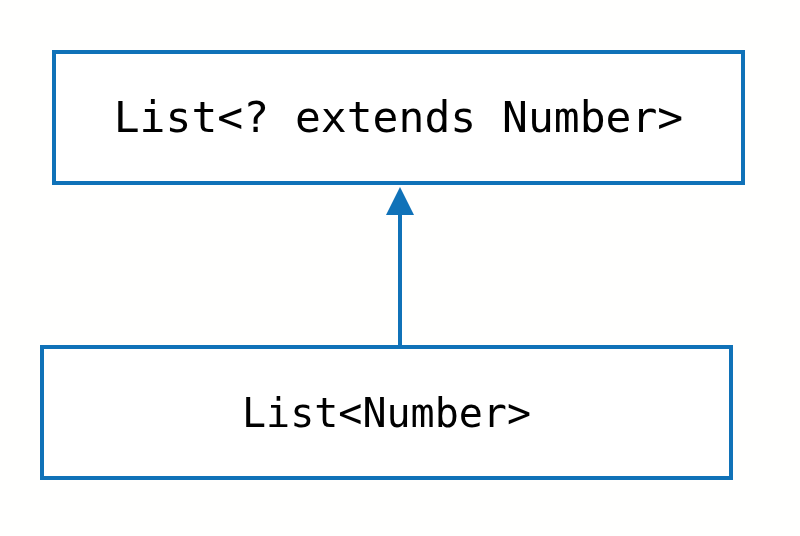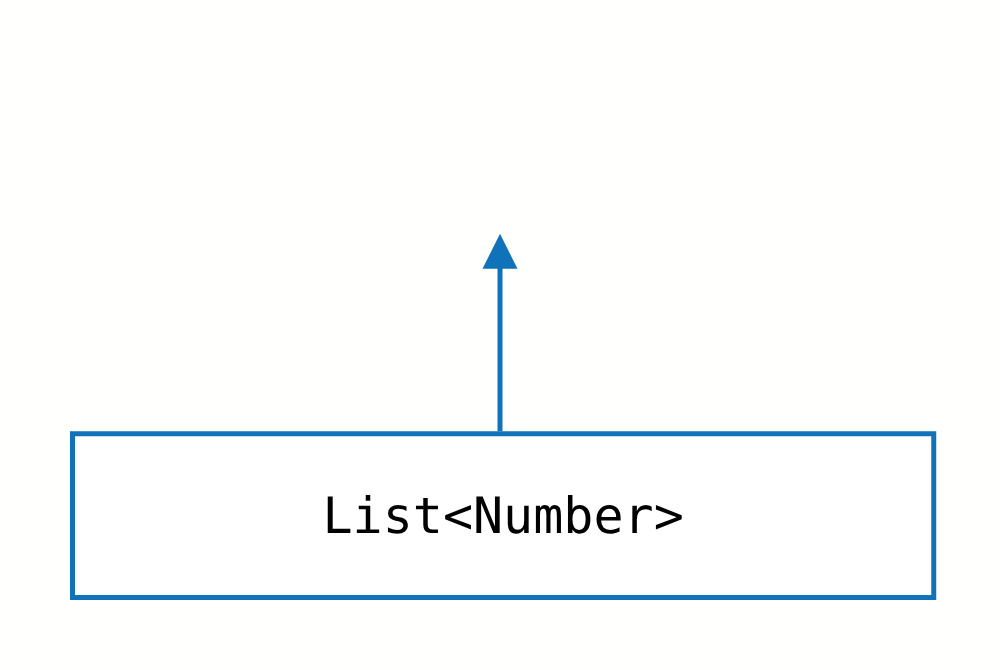--- a/index.html
+++ b/index.html
@@ -35,21 +35,21 @@
   }
 
   #node-supertype {
     left: 52px;
     top: 50px;
     width: 693px;
     height: 135px;
   }
 
   #node-subtype {
-    left: 56px;
+    left: 40px;
     top: 345px;
     width: 693px;
     height: 135px;
   }
 
   .node-label {
     font-family: "DejaVu Sans Mono", "Liberation Mono", monospace;
     color: #000000;
     white-space: pre;
     letter-spacing: 0px;
@@ -77,20 +77,23 @@
 
   #inheritance-arrow svg {
     display: block;
   }
 </style>
 </head>
 <body>
 
 <div id="diagram-canvas">
 
+  <div class="node-box" id="node-supertype">
+    <span class="node-label">List&lt;? extends Number&gt;</span>
+  </div>
 
   <div id="inheritance-arrow">
     <svg width="56" height="168" viewBox="0 0 56 168">
 
       <line x1="28" y1="168" x2="28" y2="30" stroke="#1072b8" stroke-width="4"></line>
 
       <polygon points="28,5 14,33 42,33" fill="#1072b8"></polygon>
     </svg>
   </div>
 

